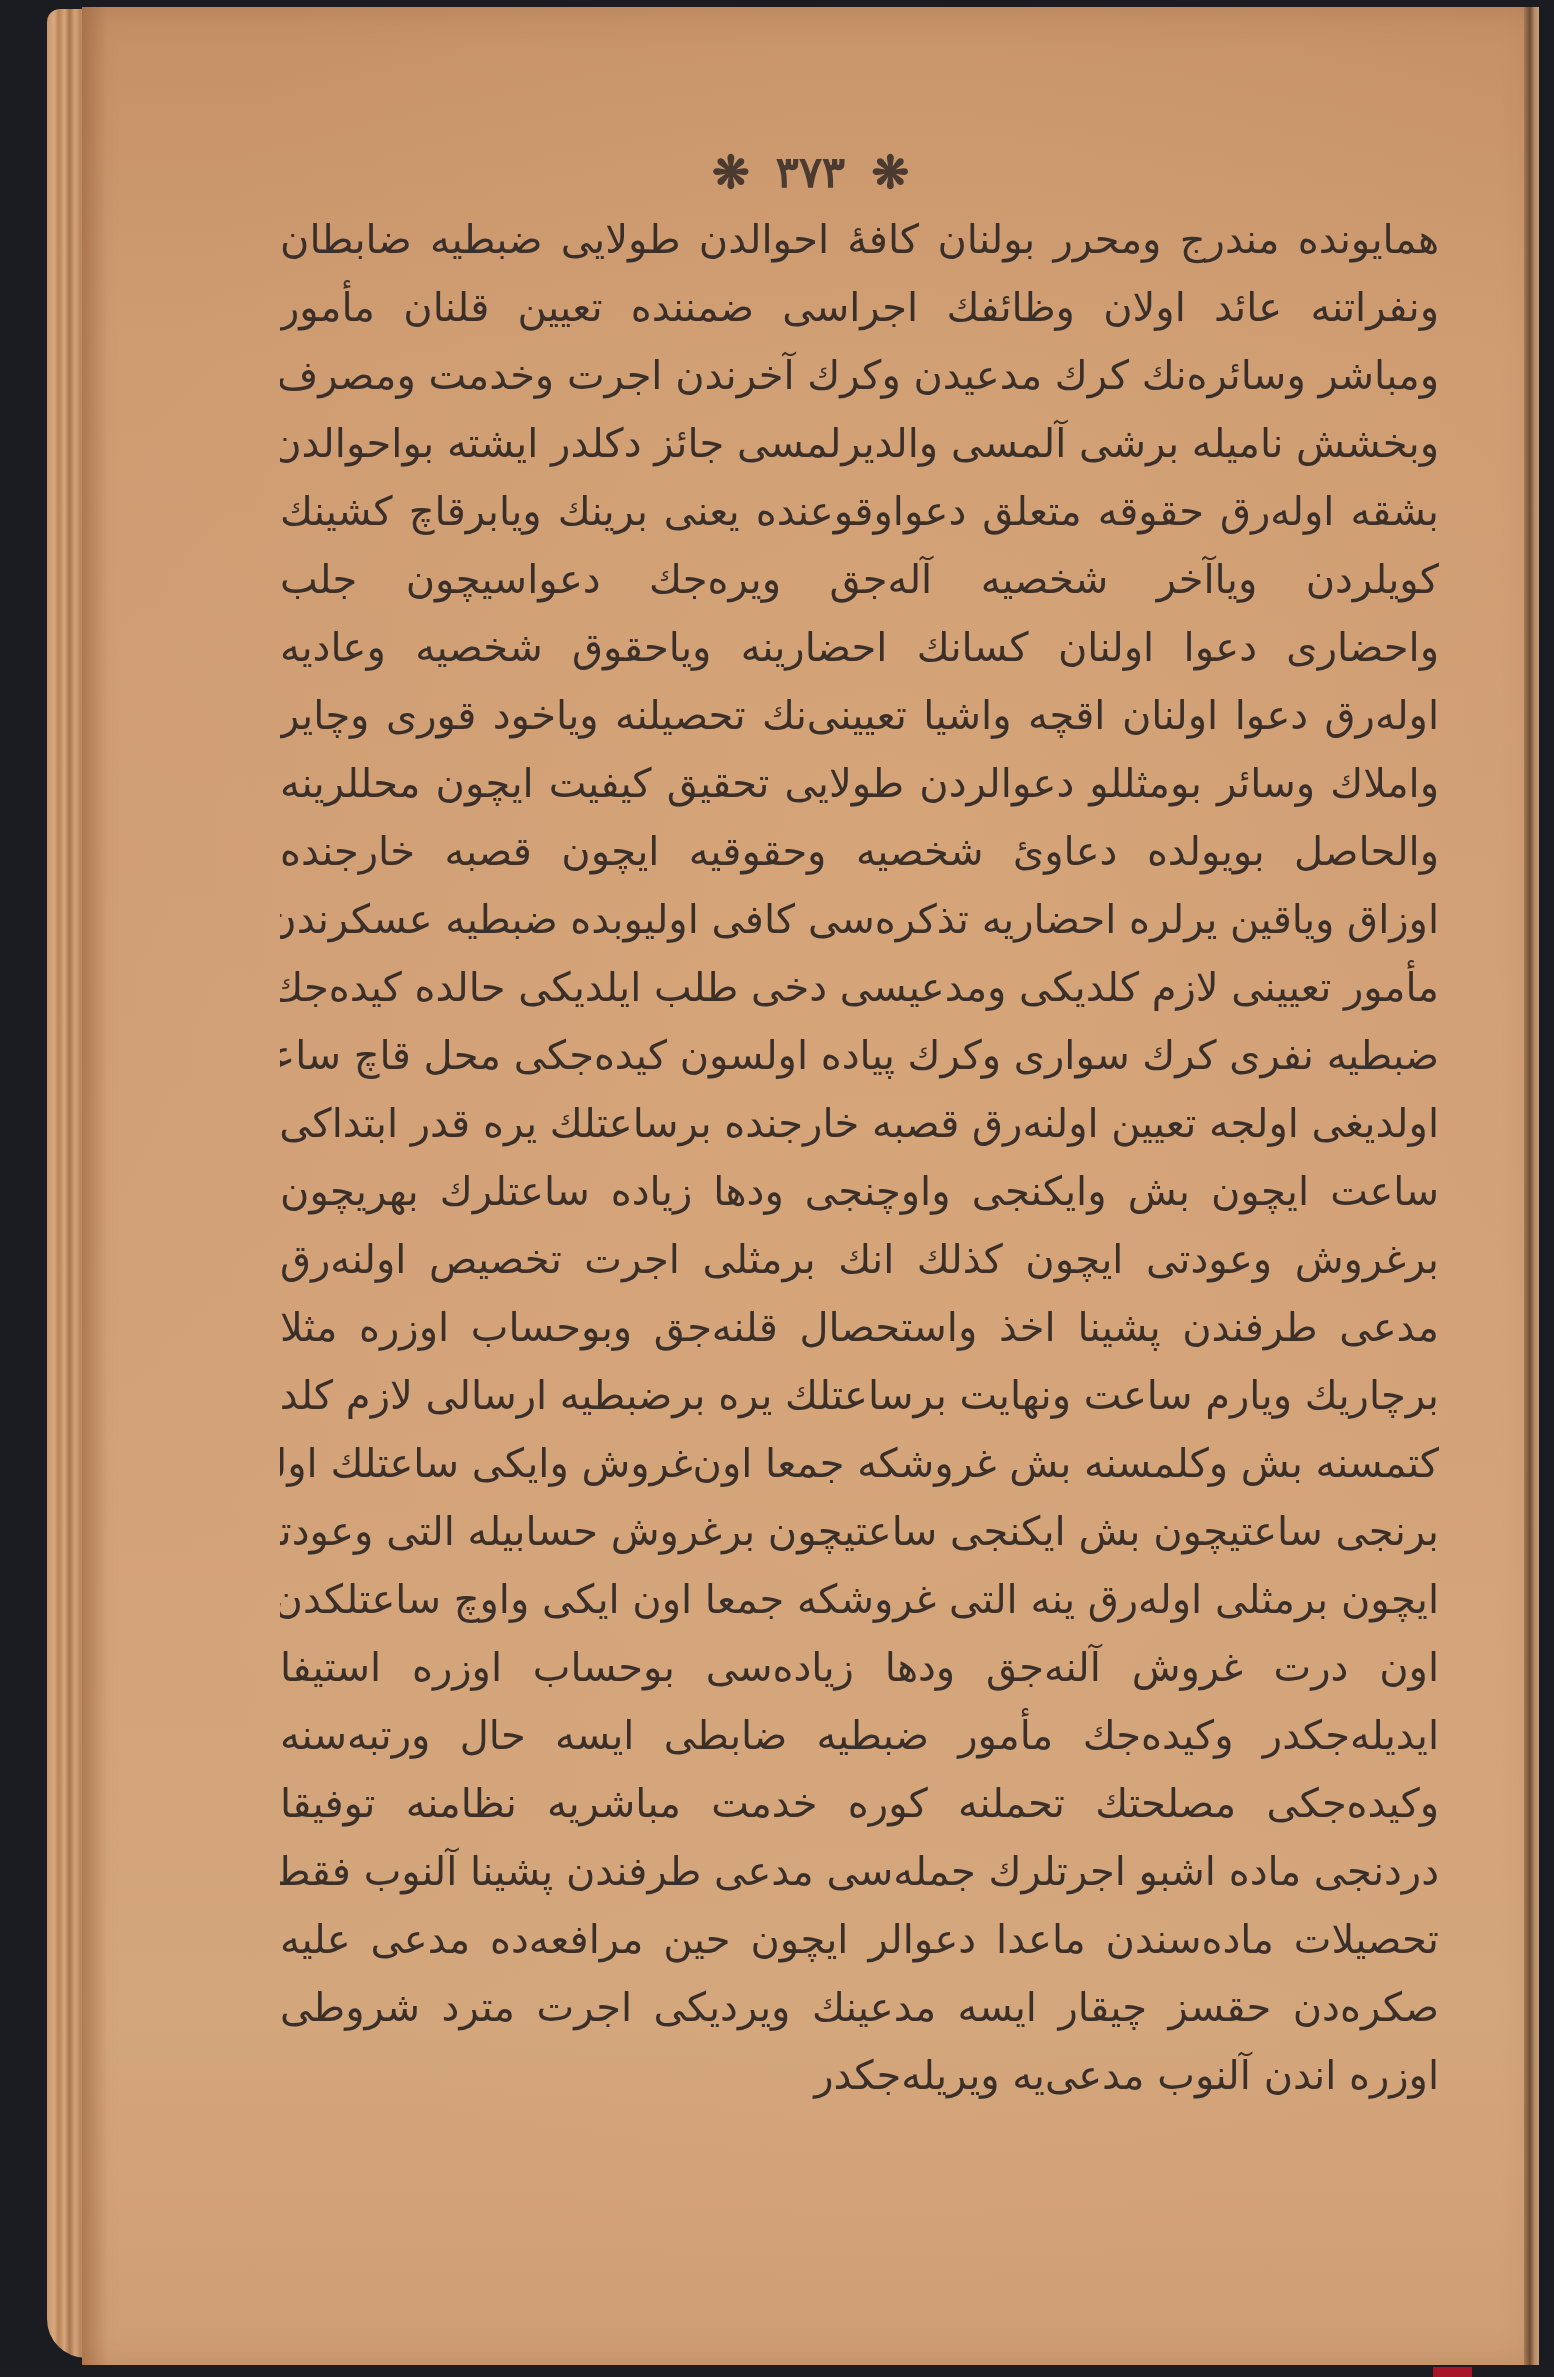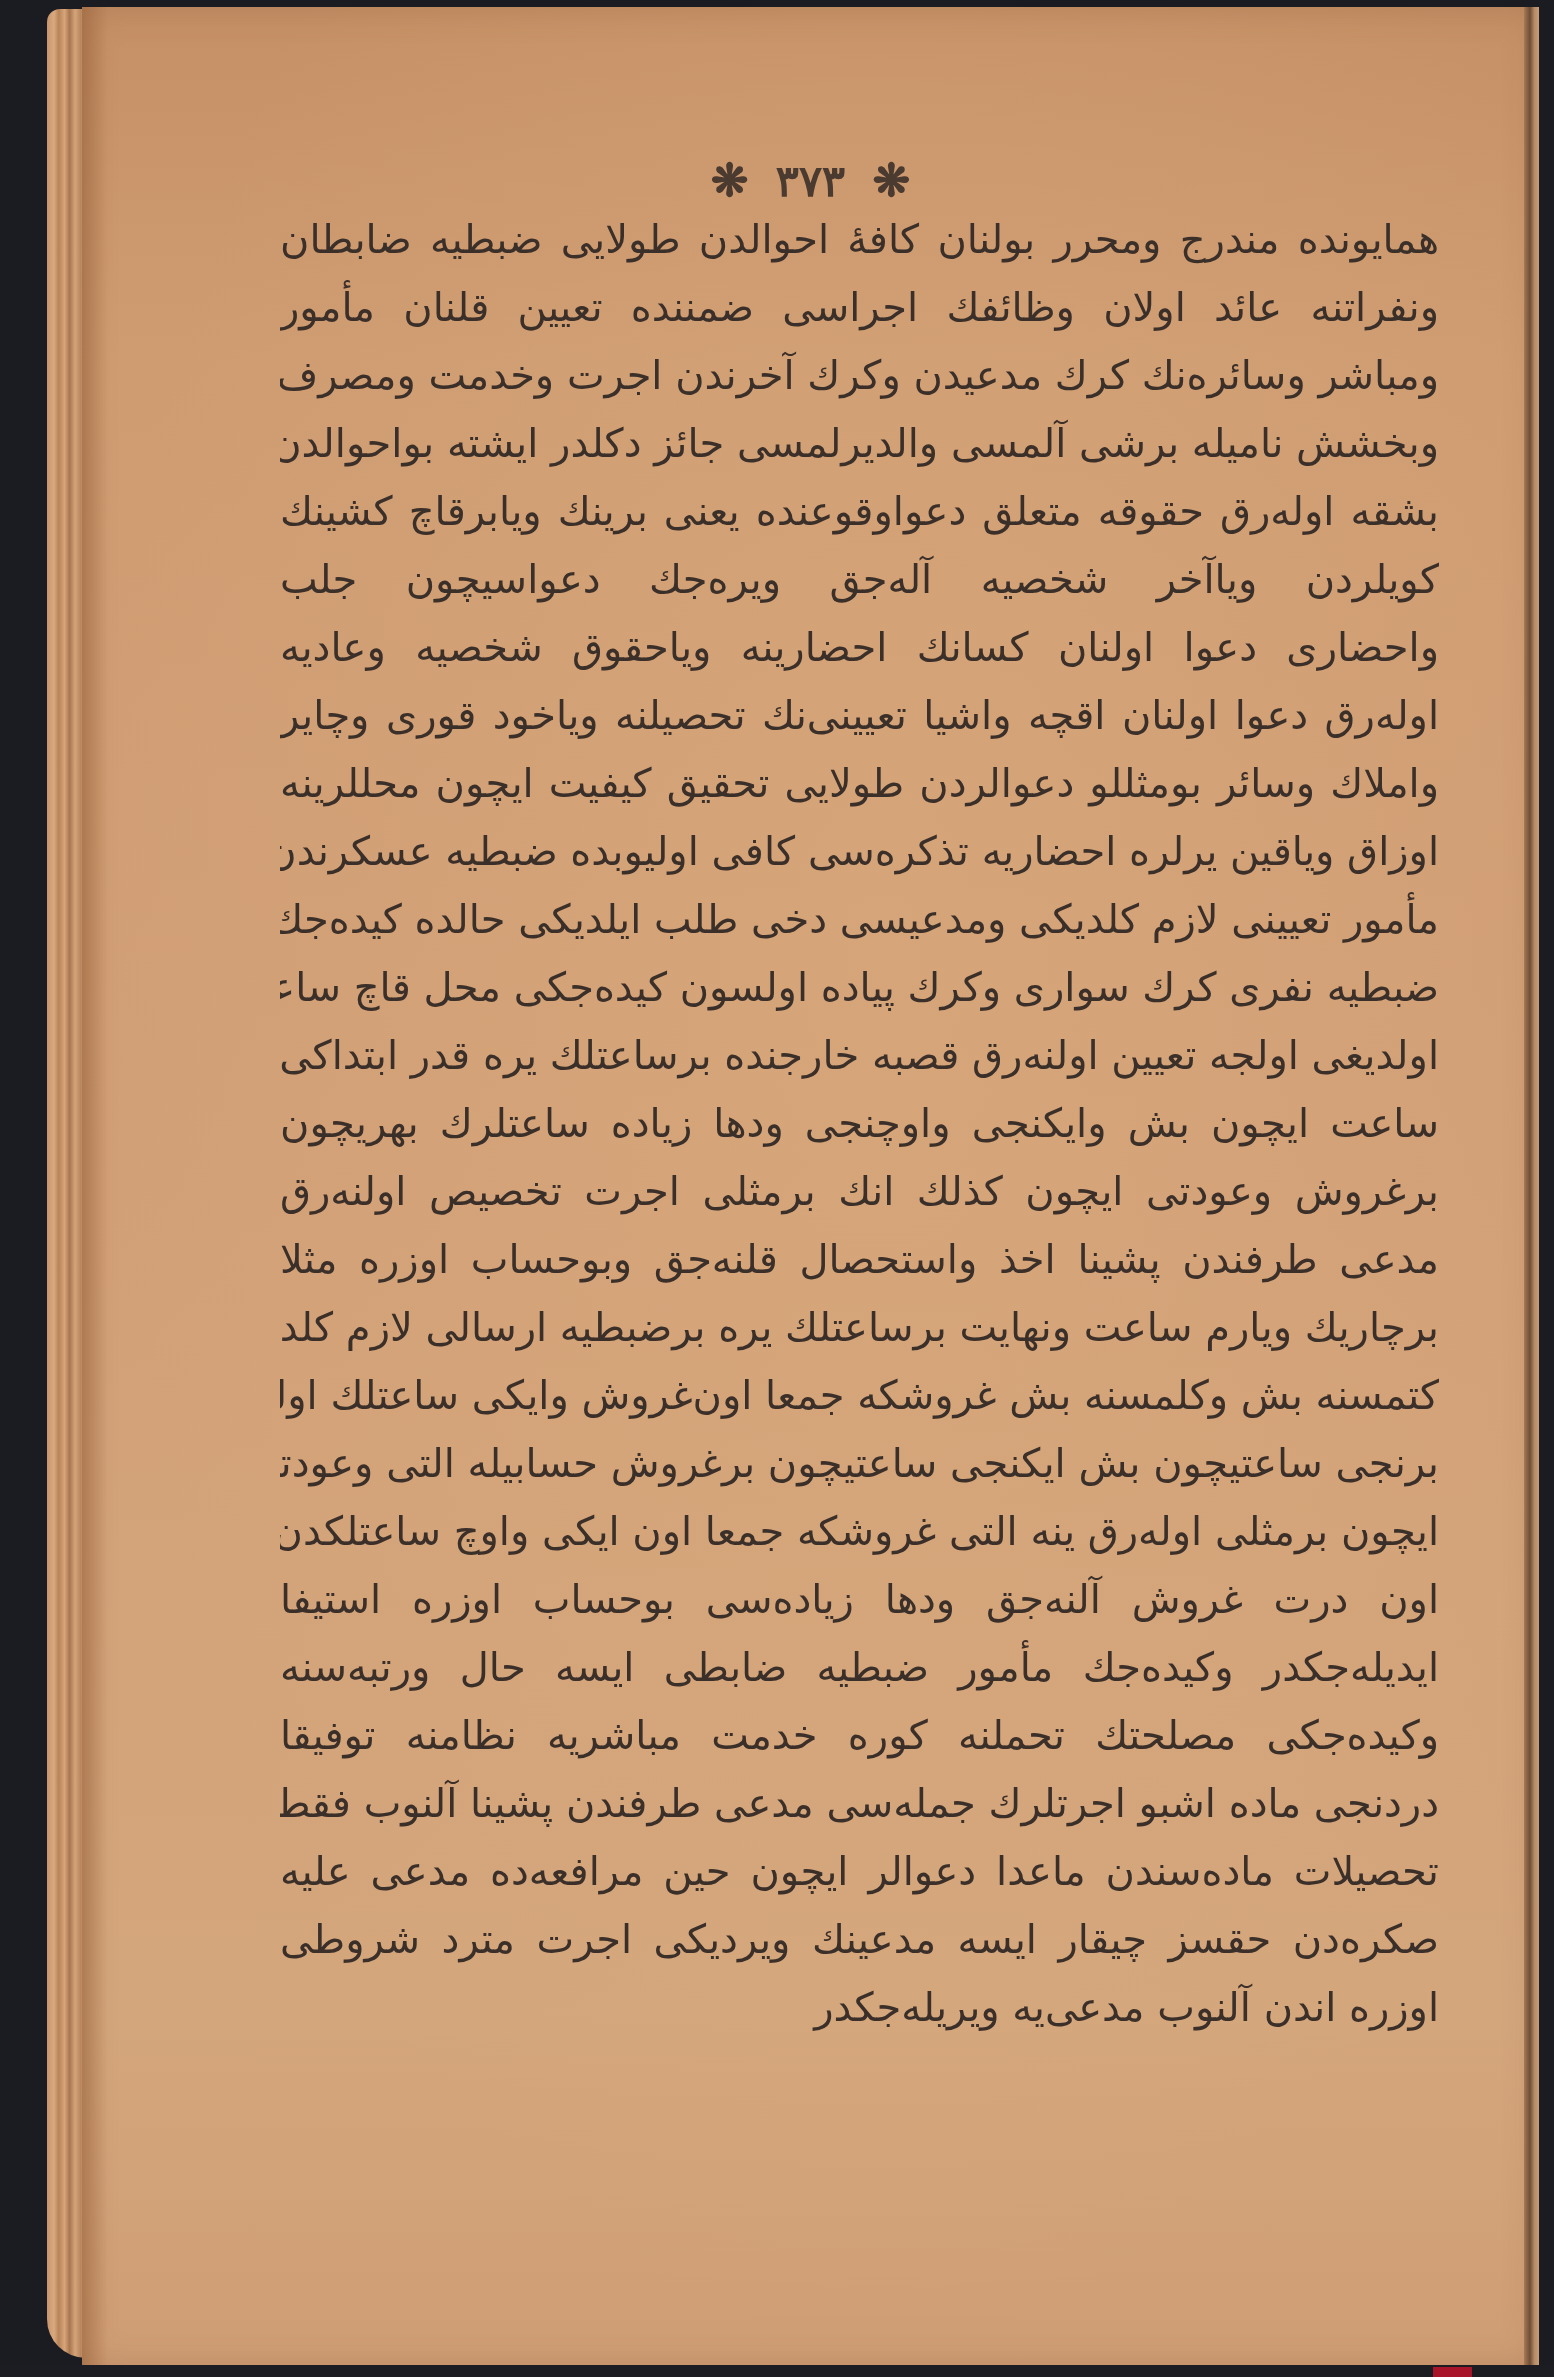--- a/index.html
+++ b/index.html
@@ -48,27 +48,27 @@
     .gutter-shadow {
       position: absolute;
       left: 0;
       top: 0;
       width: 26px;
       height: 100%;
       background: linear-gradient(90deg, rgba(150,95,55,0.5), rgba(0,0,0,0));
     }
     .header {
       position: absolute;
-      top: 144px;
+      top: 136px;
       left: 0;
       width: 100%;
       text-align: center;
       direction: rtl;
       color: #4a3a30;
-      font-family: Liberation Sans, sans-serif;
+      font-family: Liberation Serif, serif;
       font-size: 43px;
       font-weight: bold;
       line-height: 52px;
     }
     .header .orn {
       display: inline-block;
       font-size: 45px;
       margin: 0 15.5px;
       vertical-align: middle;
     }
@@ -140,20 +140,21 @@
   <div class="body-text">
     <span class="line">همايونده مندرج ومحرر بولنان كافهٔ احوالدن طولايى ضبطيه ضابطان</span>
     <span class="line">ونفراتنه عائد اولان وظائفك اجراسى ضمننده تعيين قلنان مأمور</span>
     <span class="line">ومباشر وسائره‌نك كرك مدعيدن وكرك آخرندن اجرت وخدمت ومصرف</span>
     <span class="line">وبخشش ناميله برشى آلمسى والديرلمسى جائز دكلدر ايشته بواحوالدن</span>
     <span class="line">بشقه اوله‌رق حقوقه متعلق دعواوقوعنده يعنى برينك ويابرقاچ كشينك</span>
     <span class="line">كويلردن وياآخر شخصيه آله‌جق ويره‌جك دعواسيچون جلب</span>
     <span class="line">واحضارى دعوا اولنان كسانك احضارينه وياحقوق شخصيه وعاديه</span>
     <span class="line">اوله‌رق دعوا اولنان اقچه واشيا تعيينى‌نك تحصيلنه وياخود قورى وچاير</span>
     <span class="line">واملاك وسائر بومثللو دعوالردن طولايى تحقيق كيفيت ايچون محللرينه</span>
+    <span class="line">والحاصل بويولده دعاوئ شخصيه وحقوقيه ايچون قصبه خارجنده</span>
     <span class="line">اوزاق وياقين يرلره احضاريه تذكره‌سى كافى اوليوبده ضبطيه عسكرندن</span>
     <span class="line">مأمور تعيينى لازم كلديكى ومدعيسى دخى طلب ايلديكى حالده كيده‌جك</span>
     <span class="line">ضبطيه نفرى كرك سوارى وكرك پياده اولسون كيده‌جكى محل قاچ ساعت</span>
     <span class="line">اولديغى اولجه تعيين اولنه‌رق قصبه خارجنده برساعتلك يره قدر ابتداكى</span>
     <span class="line">ساعت ايچون بش وايكنجى واوچنجى ودها زياده ساعتلرك بهريچون</span>
     <span class="line">برغروش وعودتى ايچون كذلك انك برمثلى اجرت تخصيص اولنه‌رق</span>
     <span class="line">مدعى طرفندن پشينا اخذ واستحصال قلنه‌جق وبوحساب اوزره مثلا</span>
     <span class="line">برچاريك ويارم ساعت ونهايت برساعتلك يره برضبطيه ارسالى لازم كلدكده</span>
     <span class="line">كتمسنه بش وكلمسنه بش غروشكه جمعا اون‌غروش وايكى ساعتلك اولورايسه</span>
     <span class="line">برنجى ساعتيچون بش ايكنجى ساعتيچون برغروش حسابيله التى وعودتى</span>

